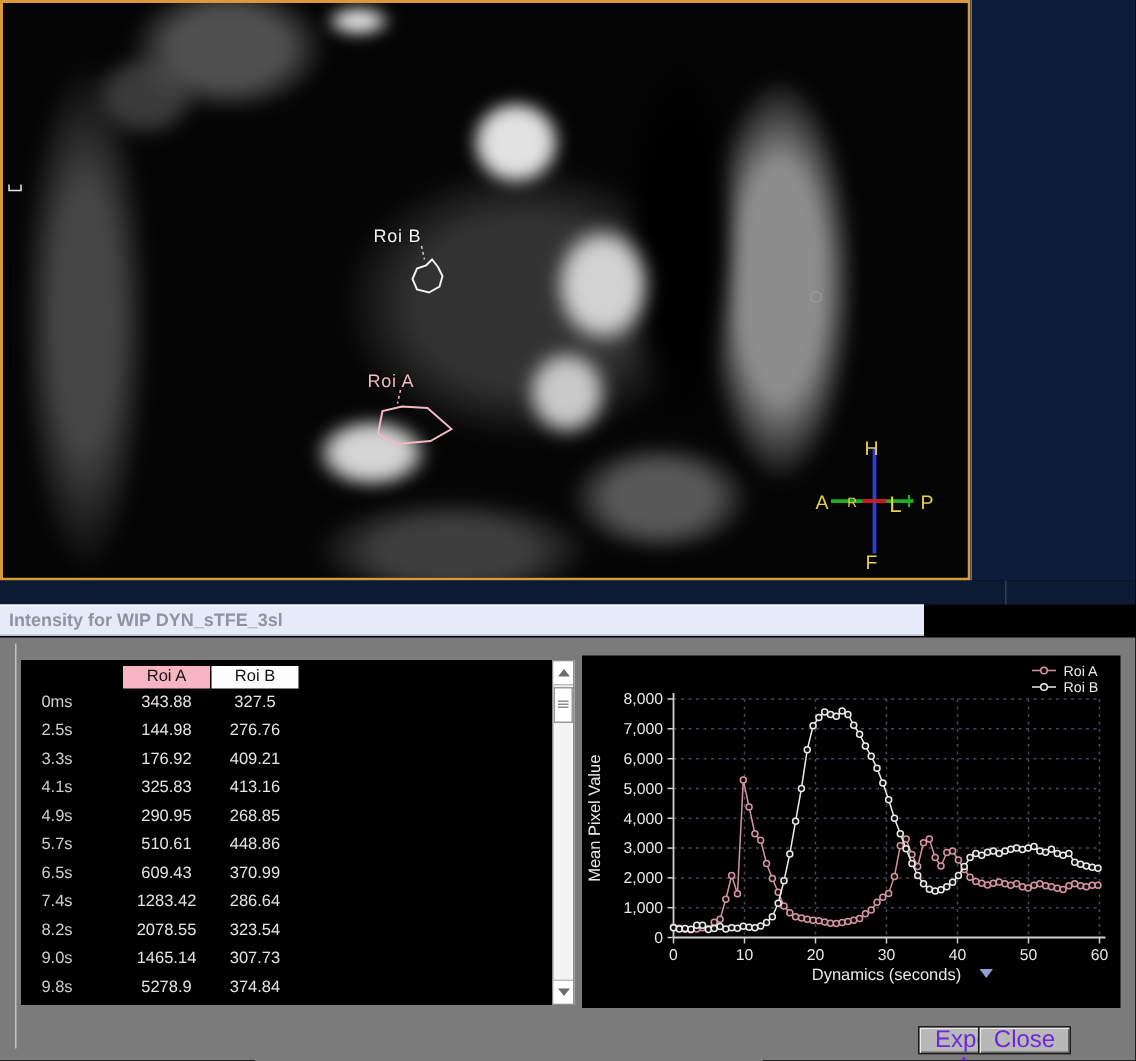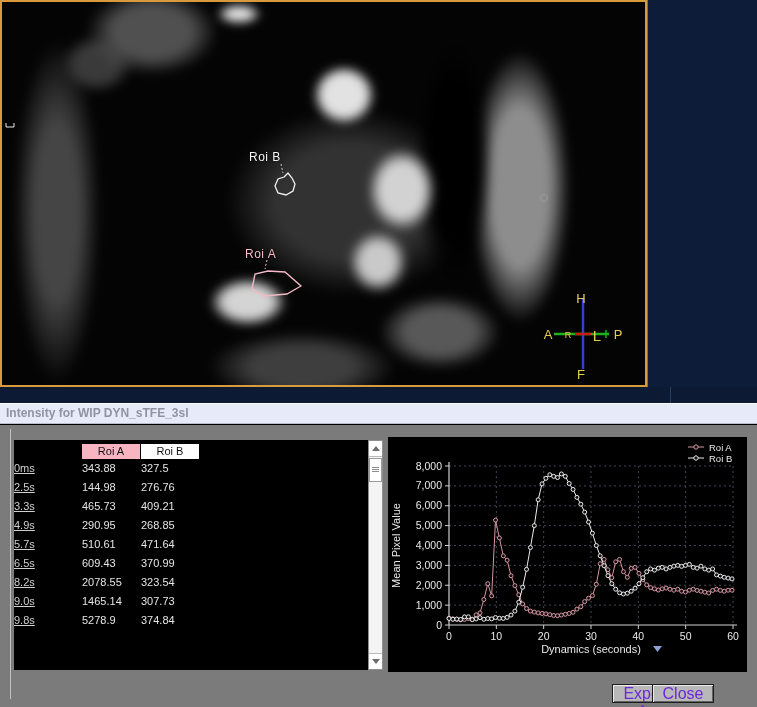--- a/index.html
+++ b/index.html
@@ -31,39 +31,39 @@
   #roi-b-label{left:247px;top:148px;color:#f4f4f4;text-shadow:0 0 2px #000;}
   #roi-a-label{left:243px;top:245px;color:#f5b9c6;text-shadow:0 0 2px #000;}
 
   
   #side-panel{left:647px;top:0;width:110px;height:387px;background:#0d1c38;
     border-left:1px solid #66718c;box-sizing:border-box;}
   #navy-strip{left:0;top:387px;width:757px;height:16px;background:#0c1a34;}
   #navy-strip .vline{position:absolute;left:670px;top:0;width:1px;height:16px;background:#2c3e60;}
 
   
-  #title-bar{left:0;top:403px;width:757px;height:21px;background:#e7eaf8;
+  #title-bar{left:0;top:403px;width:616px;height:21px;background:#e7eaf8;
     border-top:1px solid #fbfcff;border-bottom:1px solid #b9bdcc;box-sizing:border-box;
     color:#9094a2;font-size:12px;font-weight:bold;line-height:19px;padding-left:6px;}
   #dialog{left:0;top:425px;width:757px;height:282px;background:#7b7b7b;}
   #dialog .inner-hl{position:absolute;left:10px;top:4px;width:1px;height:270px;background:#c2c2c2;}
 
   
   #table-box{position:absolute;left:14px;top:15px;width:354px;height:230px;
     background:#000;overflow:hidden;font-size:11px;}
   .t-head{display:flex;padding-top:4px;}
   .t-head .sp{width:68px;}
   .hdr-cell{width:58px;margin-right:1px;text-align:center;color:#111;
     font-size:11px;line-height:15px;height:15px;}
   #hdr-roia{background:#f8b4c0;}
   #hdr-roib{background:#fdfdfd;}
   .t-row{display:flex;height:19px;line-height:19px;}
-  .t-row .c-time{width:48px;color:#cfcfcf;text-decoration:underline;}
+  .t-row .c-time{width:48px;text-align:center;color:#cfcfcf;}
   .t-row .c-gap{width:20px;}
-  .t-row .c-a,.t-row .c-b{width:58px;margin-right:1px;text-align:left;color:#e4e4e4;}
+  .t-row .c-a,.t-row .c-b{width:58px;margin-right:1px;text-align:center;color:#e4e4e4;}
 
   
   #scrollbar{position:absolute;left:368px;top:15px;width:15px;height:230px;
     background:#f4f4f4;border:1px solid #8f8f8f;box-sizing:border-box;}
   .sb-btn{position:absolute;left:0;width:13px;height:15px;background:#fff;
     border-bottom:1px solid #bbb;}
   #sb-down{bottom:0;border-top:1px solid #bbb;border-bottom:none;}
   .sb-arrow{position:absolute;left:3px;width:0;height:0;border-left:4px solid transparent;
     border-right:4px solid transparent;}
   #sb-up .sb-arrow{top:5px;border-bottom:5px solid #6d6d6d;}
@@ -146,40 +146,52 @@
         </div>
         <div class="t-row">
           <span class="c-time">2.5s</span>
           <span class="c-gap"></span>
           <span class="c-a">144.98</span>
           <span class="c-b">276.76</span>
         </div>
         <div class="t-row">
           <span class="c-time">3.3s</span>
           <span class="c-gap"></span>
-          <span class="c-a">465.73</span>
+          <span class="c-a">176.92</span>
           <span class="c-b">409.21</span>
+        </div>
+        <div class="t-row">
+          <span class="c-time">4.1s</span>
+          <span class="c-gap"></span>
+          <span class="c-a">325.83</span>
+          <span class="c-b">413.16</span>
         </div>
         <div class="t-row">
           <span class="c-time">4.9s</span>
           <span class="c-gap"></span>
           <span class="c-a">290.95</span>
           <span class="c-b">268.85</span>
         </div>
         <div class="t-row">
           <span class="c-time">5.7s</span>
           <span class="c-gap"></span>
           <span class="c-a">510.61</span>
-          <span class="c-b">471.64</span>
+          <span class="c-b">448.86</span>
         </div>
         <div class="t-row">
           <span class="c-time">6.5s</span>
           <span class="c-gap"></span>
           <span class="c-a">609.43</span>
           <span class="c-b">370.99</span>
+        </div>
+        <div class="t-row">
+          <span class="c-time">7.4s</span>
+          <span class="c-gap"></span>
+          <span class="c-a">1283.42</span>
+          <span class="c-b">286.64</span>
         </div>
         <div class="t-row">
           <span class="c-time">8.2s</span>
           <span class="c-gap"></span>
           <span class="c-a">2078.55</span>
           <span class="c-b">323.54</span>
         </div>
         <div class="t-row">
           <span class="c-time">9.0s</span>
           <span class="c-gap"></span>

